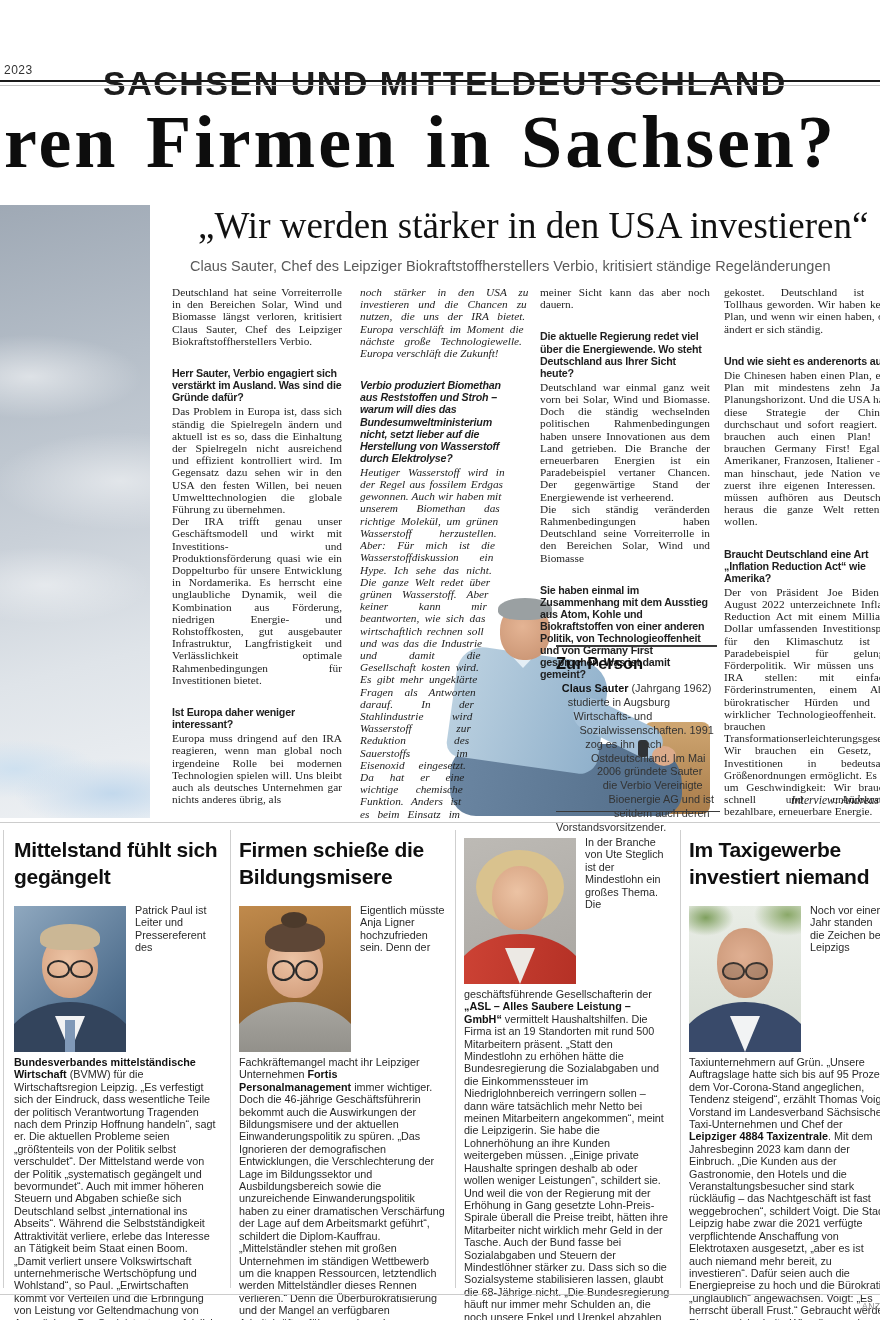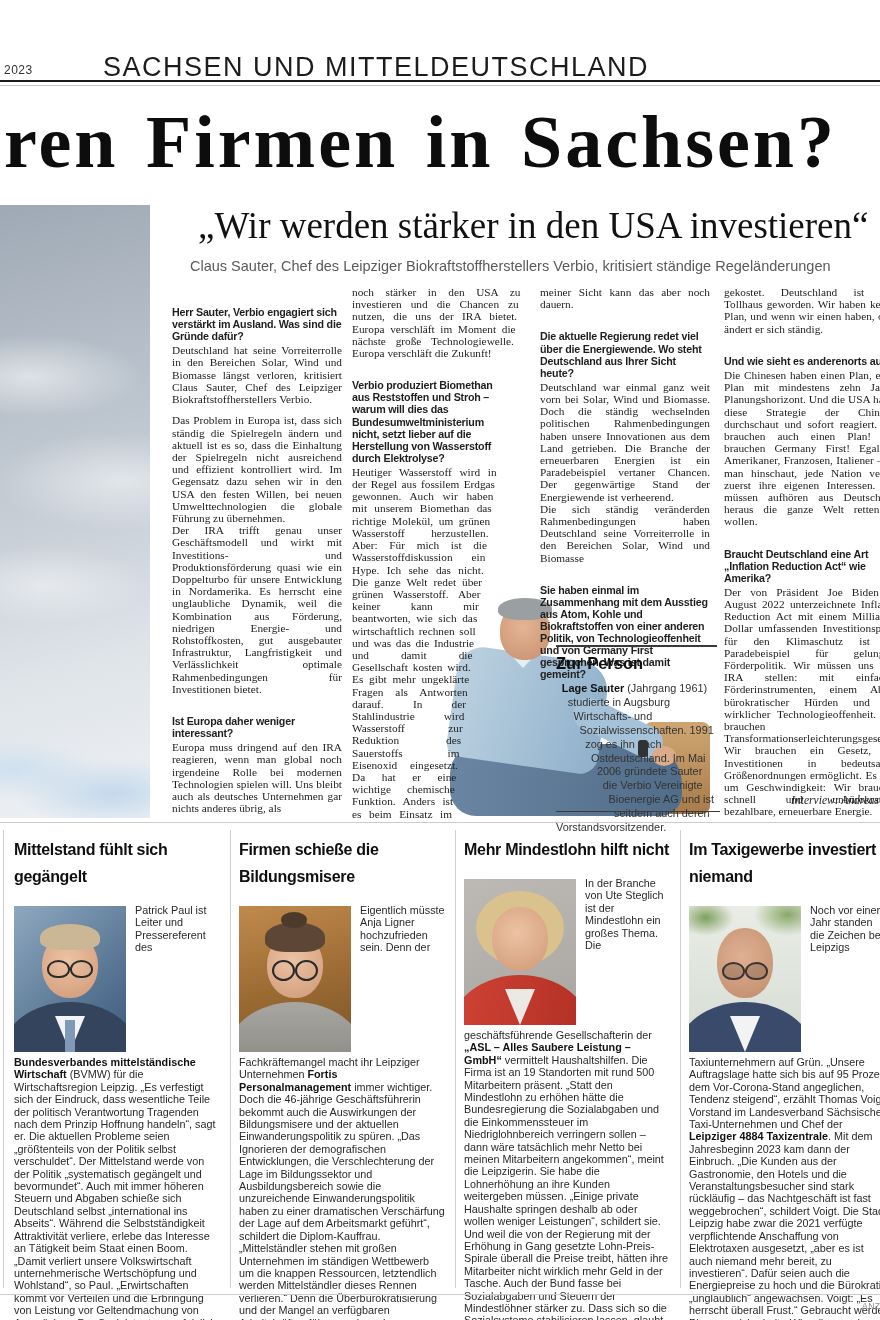--- a/index.html
+++ b/index.html
@@ -2,21 +2,21 @@
 <html lang="de"><head>
 <meta charset="utf-8">
 <style>
   * { margin:0; padding:0; box-sizing:border-box; }
   html,body { background:#fff; }
   body { width:880px; height:1320px; position:relative; overflow:hidden;
          font-family:"Liberation Sans", sans-serif; color:#1a1a1a; }
 
   
   .edition-year { position:absolute; left:4px; top:63px; font-size:12px; color:#333; letter-spacing:.5px; }
-  .section-title { position:absolute; left:103px; top:52px; font-size:27px; font-weight:400;
+  .section-title { position:absolute; left:103px; top:64px; font-size:34px; font-weight:700;
                    letter-spacing:1.5px; color:#1c1c1c; white-space:nowrap; }
   .rule-black { position:absolute; left:0; top:80px; width:880px; height:2px; background:#1a1a1a; }
   .rule-gray-top { position:absolute; left:0; top:85px; width:880px; height:1px; background:#c2c2c2; }
 
   
   .main-headline { position:absolute; left:4px; top:100px; width:900px;
                    font-family:"Liberation Serif", serif; font-weight:700;
                    font-size:74px; letter-spacing:3px; word-spacing:6px; color:#0d0d0d; white-space:nowrap; }
   .sub-headline { position:absolute; left:198px; top:204px; width:760px;
                   font-family:"Liberation Serif", serif; font-weight:400;
@@ -30,21 +30,21 @@
       radial-gradient(140px 50px at 75% 96%, rgba(190,214,236,.9), transparent 70%),
       radial-gradient(120px 42px at 10% 92%, rgba(200,222,240,.8), transparent 70%),
       radial-gradient(160px 60px at 20% 28%, rgba(255,255,255,.55), transparent 70%),
       radial-gradient(180px 70px at 80% 45%, rgba(255,255,255,.5), transparent 70%),
       radial-gradient(150px 55px at 30% 62%, rgba(255,255,255,.45), transparent 70%),
       linear-gradient(165deg, #9fa9b5 0%, #b6bfc9 28%, #c9d0d8 52%, #dfe4e9 74%, #eef1f4 100%); }
 
   
   .interview { position:absolute; left:172px; top:286px; width:726px; height:532px; }
   .icol { position:absolute; top:0; width:170px; height:532px; overflow:hidden; }
-  .icol.c1 { left:0; } .icol.c2 { left:180px; } .icol.c3 { left:368px; } .icol.c4 { left:552px; width:176px; }
+  .icol.c1 { left:0; } .icol.c2 { left:188px;font-style:italic; } .icol.c3 { left:368px; } .icol.c4 { left:552px; width:176px; }
   .blk { }
   .blk-intro, .blk-a { font-family:"Liberation Serif", serif; font-size:11.3px; line-height:12.2px;
            color:#1d1d1d; text-align:justify; hyphens:auto; }
   .blk-q { font-size:10.7px; line-height:12.1px; font-weight:700; color:#1f1f1f;
            letter-spacing:-.2px; margin-top:20px; margin-bottom:2px; }
   .blk-intro { margin-bottom:9px; }
   .wrap-right-sauter { float:right; width:70px; height:230px; margin-top:300px;
            shape-outside:polygon(100% 0, 100% 100%, 0 100%); }
 
   
@@ -82,21 +82,21 @@
   
   .rule-mid { position:absolute; left:0; top:822px; width:880px; height:1px; background:#cccccc; }
   .rule-bottom { position:absolute; left:0; top:1294px; width:880px; height:1px; background:#cccccc; }
   .ad-marker { position:absolute; left:862px; top:1301px; font-size:8.5px; color:#8a8a8a; letter-spacing:.5px; }
 
   
   .vline { position:absolute; top:830px; height:458px; width:1px; background:#cfcfcf; }
   .vl1{left:3px;} .vl2{left:230px;} .vl3{left:455px;} .vl4{left:680px;}
   .bottom-article { position:absolute; top:836px; width:206px; }
   .ba1{left:14px;} .ba2{left:239px;} .ba3{left:464px;} .ba4{left:689px; width:200px;}
-  .ba-headline { font-size:16px; line-height:27px; font-weight:700; letter-spacing:-.3px;
+  .ba-headline { font-size:21px; line-height:27px; font-weight:700; letter-spacing:-.3px;
                  color:#0f0f0f; margin-bottom:14px; }
   .ba-body { font-size:10.8px; line-height:12.4px; color:#2a2a2a; }
   .ba-body .bold { font-weight:700; color:#111; }
 
   
   .ph { float:left; width:112px; height:146px; margin:2px 9px 4px 0; position:relative; overflow:hidden; }
   .ph div { position:absolute; }
   .ph .bg { inset:0; }
   .ph .head { left:28px; top:28px; width:56px; height:64px; border-radius:48%;
               background:radial-gradient(circle at 45% 40%, #ecc3a4, #cf9876); }
@@ -155,22 +155,22 @@
   <div class="s-arm"></div>
   <div class="s-hand"></div>
   <div class="s-watch"></div>
   <div class="s-collar"></div>
   <div class="s-head"></div>
   <div class="s-hair"></div>
 </div>
 
 <div class="interview">
   <div class="icol c1">
+      <div class="blk blk-intro">Deutschland hat seine Vorreiterrolle in den Bereichen Solar, Wind und Biomasse längst verloren, kritisiert Claus Sauter, Chef des Leipziger Biokraftstoffherstellers Verbio.</div>
       <div class="blk blk-q">Herr Sauter, Verbio engagiert sich verstärkt im Ausland. Was sind die Gründe dafür?</div>
-      <div class="blk blk-intro">Deutschland hat seine Vorreiterrolle in den Bereichen Solar, Wind und Biomasse längst verloren, kritisiert Claus Sauter, Chef des Leipziger Biokraftstoffherstellers Verbio.</div>
       <div class="blk blk-a">Das Problem in Europa ist, dass sich ständig die Spielregeln ändern und aktuell ist es so, dass die Einhaltung der Spielregeln nicht ausreichend und effizient kontrolliert wird. Im Gegensatz dazu sehen wir in den USA den festen Willen, bei neuen Umwelttechnologien die globale Führung zu übernehmen.</div>
       <div class="blk blk-a">Der IRA trifft genau unser Geschäftsmodell und wirkt mit Investitions- und Produktionsförderung quasi wie ein Doppelturbo für unsere Entwicklung in Nordamerika. Es herrscht eine unglaubliche Dynamik, weil die Kombination aus Förderung, niedrigen Energie- und Rohstoffkosten, gut ausgebauter Infrastruktur, Langfristigkeit und Verlässlichkeit optimale Rahmenbedingungen für Investitionen bietet.</div>
       <div class="blk blk-q">Ist Europa daher weniger interessant?</div>
       <div class="blk blk-a">Europa muss dringend auf den IRA reagieren, wenn man global noch irgendeine Rolle bei modernen Technologien spielen will. Uns bleibt auch als deutsches Unternehmen gar nichts anderes übrig, als</div>
     </div>
   <div class="icol c2">
     <div class="wrap-right-sauter"></div>
   <div class="blk blk-a">noch stärker in den USA zu investieren und die Chancen zu nutzen, die uns der IRA bietet. Europa verschläft im Moment die nächste große Technologiewelle. Europa verschläft die Zukunft!</div>
       <div class="blk blk-q">Verbio produziert Biomethan aus Reststoffen und Stroh – warum will dies das Bundesumweltministerium nicht, setzt lieber auf die Herstellung von Wasserstoff durch Elektrolyse?</div>
       <div class="blk blk-a">Heutiger Wasserstoff wird in der Regel aus fossilem Erdgas gewonnen. Auch wir haben mit unserem Biomethan das richtige Molekül, um grünen Wasserstoff herzustellen. Aber: Für mich ist die Wasserstoffdiskussion ein Hype. Ich sehe das nicht. Die ganze Welt redet über grünen Wasserstoff. Aber keiner kann mir beantworten, wie sich das wirtschaftlich rechnen soll und was das die Industrie und damit die Gesellschaft kosten wird. Es gibt mehr ungeklärte Fragen als Antworten darauf. In der Stahlindustrie wird Wasserstoff zur Reduktion des Sauerstoffs im Eisenoxid eingesetzt. Da hat er eine wichtige chemische Funktion. Anders ist es beim Einsatz im Verkehr oder zur Verbrennung zum Heizen. Dann können wir auch Champagner in den Ofen schütten. Man muss die Kosten im Auge behalten. Es wird viel zu teuer werden. Aber wenn der Markt kommt, wären wir da. Aus</div>
@@ -187,21 +187,21 @@
       <div class="blk blk-q">Und wie sieht es anderenorts aus?</div>
       <div class="blk blk-a">Die Chinesen haben einen Plan, einen Plan mit mindestens zehn Jahren Planungshorizont. Und die USA haben diese Strategie der Chinesen durchschaut und sofort reagiert. Wir brauchen auch einen Plan! Wir brauchen Germany First! Egal ob Amerikaner, Franzosen, Italiener – wo man hinschaut, jede Nation vertritt zuerst ihre eigenen Interessen. Wir müssen aufhören aus Deutschland heraus die ganze Welt retten zu wollen.</div>
       <div class="blk blk-q">Braucht Deutschland eine Art „Inflation Reduction Act“ wie Amerika?</div>
       <div class="blk blk-a">Der von Präsident Joe Biden im August 2022 unterzeichnete Inflation Reduction Act mit einem Milliarden Dollar umfassenden Investitionspaket für den Klimaschutz ist ein Paradebeispiel für gelungene Förderpolitik. Wir müssen uns dem IRA stellen: mit einfachen Förderinstrumenten, einem Abbau bürokratischer Hürden und mit wirklicher Technologieoffenheit. Wir brauchen ein Transformationserleichterungsgesetz! Wir brauchen ein Gesetz, das Investitionen in bedeutsamen Größenordnungen ermöglicht. Es geht um Geschwindigkeit: Wir brauchen schnell und unbürokratisch bezahlbare, erneuerbare Energie.</div>
     </div>
 </div>
 
 <div class="zur-person">
   <div class="zp-title">Zur Person</div>
   <div class="zp-wrap"></div>
-  <div class="zp-text"><span class="bold">Lage Sauter</span><span> (Jahrgang 1961) studierte in Augsburg Wirtschafts- und Sozialwissenschaften. 1991 zog es ihn nach Ostdeutschland. Im Mai 2006 gründete Sauter die Verbio Vereinigte Bioenergie AG und ist seitdem auch deren Vorstandsvorsitzender.</span></div>
+  <div class="zp-text"><span class="bold">Claus Sauter</span><span> (Jahrgang 1962) studierte in Augsburg Wirtschafts- und Sozialwissenschaften. 1991 zog es ihn nach Ostdeutschland. Im Mai 2006 gründete Sauter die Verbio Vereinigte Bioenergie AG und ist seitdem auch deren Vorstandsvorsitzender.</span></div>
 </div>
 <div class="zp-bottom-rule"></div>
 
 <div class="interview-credit">Interview: Andreas Du</div>
 
 <div class="rule-mid"></div>
 <div class="vline vl1"></div>
 <div class="vline vl2"></div>
 <div class="vline vl3"></div>
 <div class="vline vl4"></div>
@@ -231,21 +231,20 @@
       <div class="head"></div>
       <div class="hair"></div>
       <div class="bun"></div>
       <div class="glasses"></div>
     </div>
     <span><span>Eigentlich müsste Anja Ligner hochzufrieden sein. Denn der Fachkräftemangel macht ihr Leipziger Unternehmen </span><span class="bold">Fortis Personalmanagement</span><span> immer wichtiger. Doch die 46-jährige Geschäftsführerin bekommt auch die Auswirkungen der Bildungsmisere und der aktuellen Einwanderungspolitik zu spüren. „Das Ignorieren der demografischen Entwicklungen, die Verschlechterung der Lage im Bildungssektor und Ausbildungsbereich sowie die unzureichende Einwanderungspolitik haben zu einer dramatischen Verschärfung der Lage auf dem Arbeitsmarkt geführt“, schildert die Diplom-Kauffrau. „Mittelständler stehen mit großen Unternehmen im ständigen Wettbewerb um die knappen Ressourcen, letztendlich werden Mittelständler dieses Rennen verlieren.“ Denn die Überbürokratisierung und der Mangel an verfügbaren Arbeitskräften führe zu einem immer höheren Aufwand. Helfen könnten eine zukunftsorientierte Wirtschaftspolitik, die Bürokratie abbaut, Digitalisierung vorantreibt, Investitionen in Bildung und Ausbildung und vor allem eine wirksame Einwanderungspolitik.</span></span>
   </div>
 </div>
 
 <div class="bottom-article ba3">
-  <div class="ba-headline">Mehr Mindestlohn hilft nicht</div>
   <div class="ba-body">
     <div class="ph p3">
       <div class="bg"></div>
       <div class="hair"></div>
       <div class="torso"></div>
       <div class="shirtv"></div>
       <div class="head"></div>
     </div>
     <span><span>In der Branche von Ute Steglich ist der Mindestlohn ein großes Thema. Die geschäftsführende Gesellschafterin der </span><span class="bold">„ASL – Alles Saubere Leistung – GmbH“</span><span> vermittelt Haushaltshilfen. Die Firma ist an 19 Standorten mit rund 500 Mitarbeitern präsent. „Statt den Mindestlohn zu erhöhen hätte die Bundesregierung die Sozialabgaben und die Einkommenssteuer im Niedriglohnbereich verringern sollen – dann wäre tatsächlich mehr Netto bei meinen Mitarbeitern angekommen“, meint die Leipzigerin. Sie habe die Lohnerhöhung an ihre Kunden weitergeben müssen. „Einige private Haushalte springen deshalb ab oder wollen weniger Leistungen“, schildert sie. Und weil die von der Regierung mit der Erhöhung in Gang gesetzte Lohn-Preis-Spirale überall die Preise treibt, hätten ihre Mitarbeiter nicht wirklich mehr Geld in der Tasche. Auch der Bund fasse bei Sozialabgaben und Steuern der Mindestlöhner stärker zu. Dass sich so die Sozialsysteme stabilisieren lassen, glaubt die 68-Jährige nicht. „Die Bundesregierung häuft nur immer mehr Schulden an, die noch unsere Enkel und Urenkel abzahlen werden.“</span></span>
   </div>

